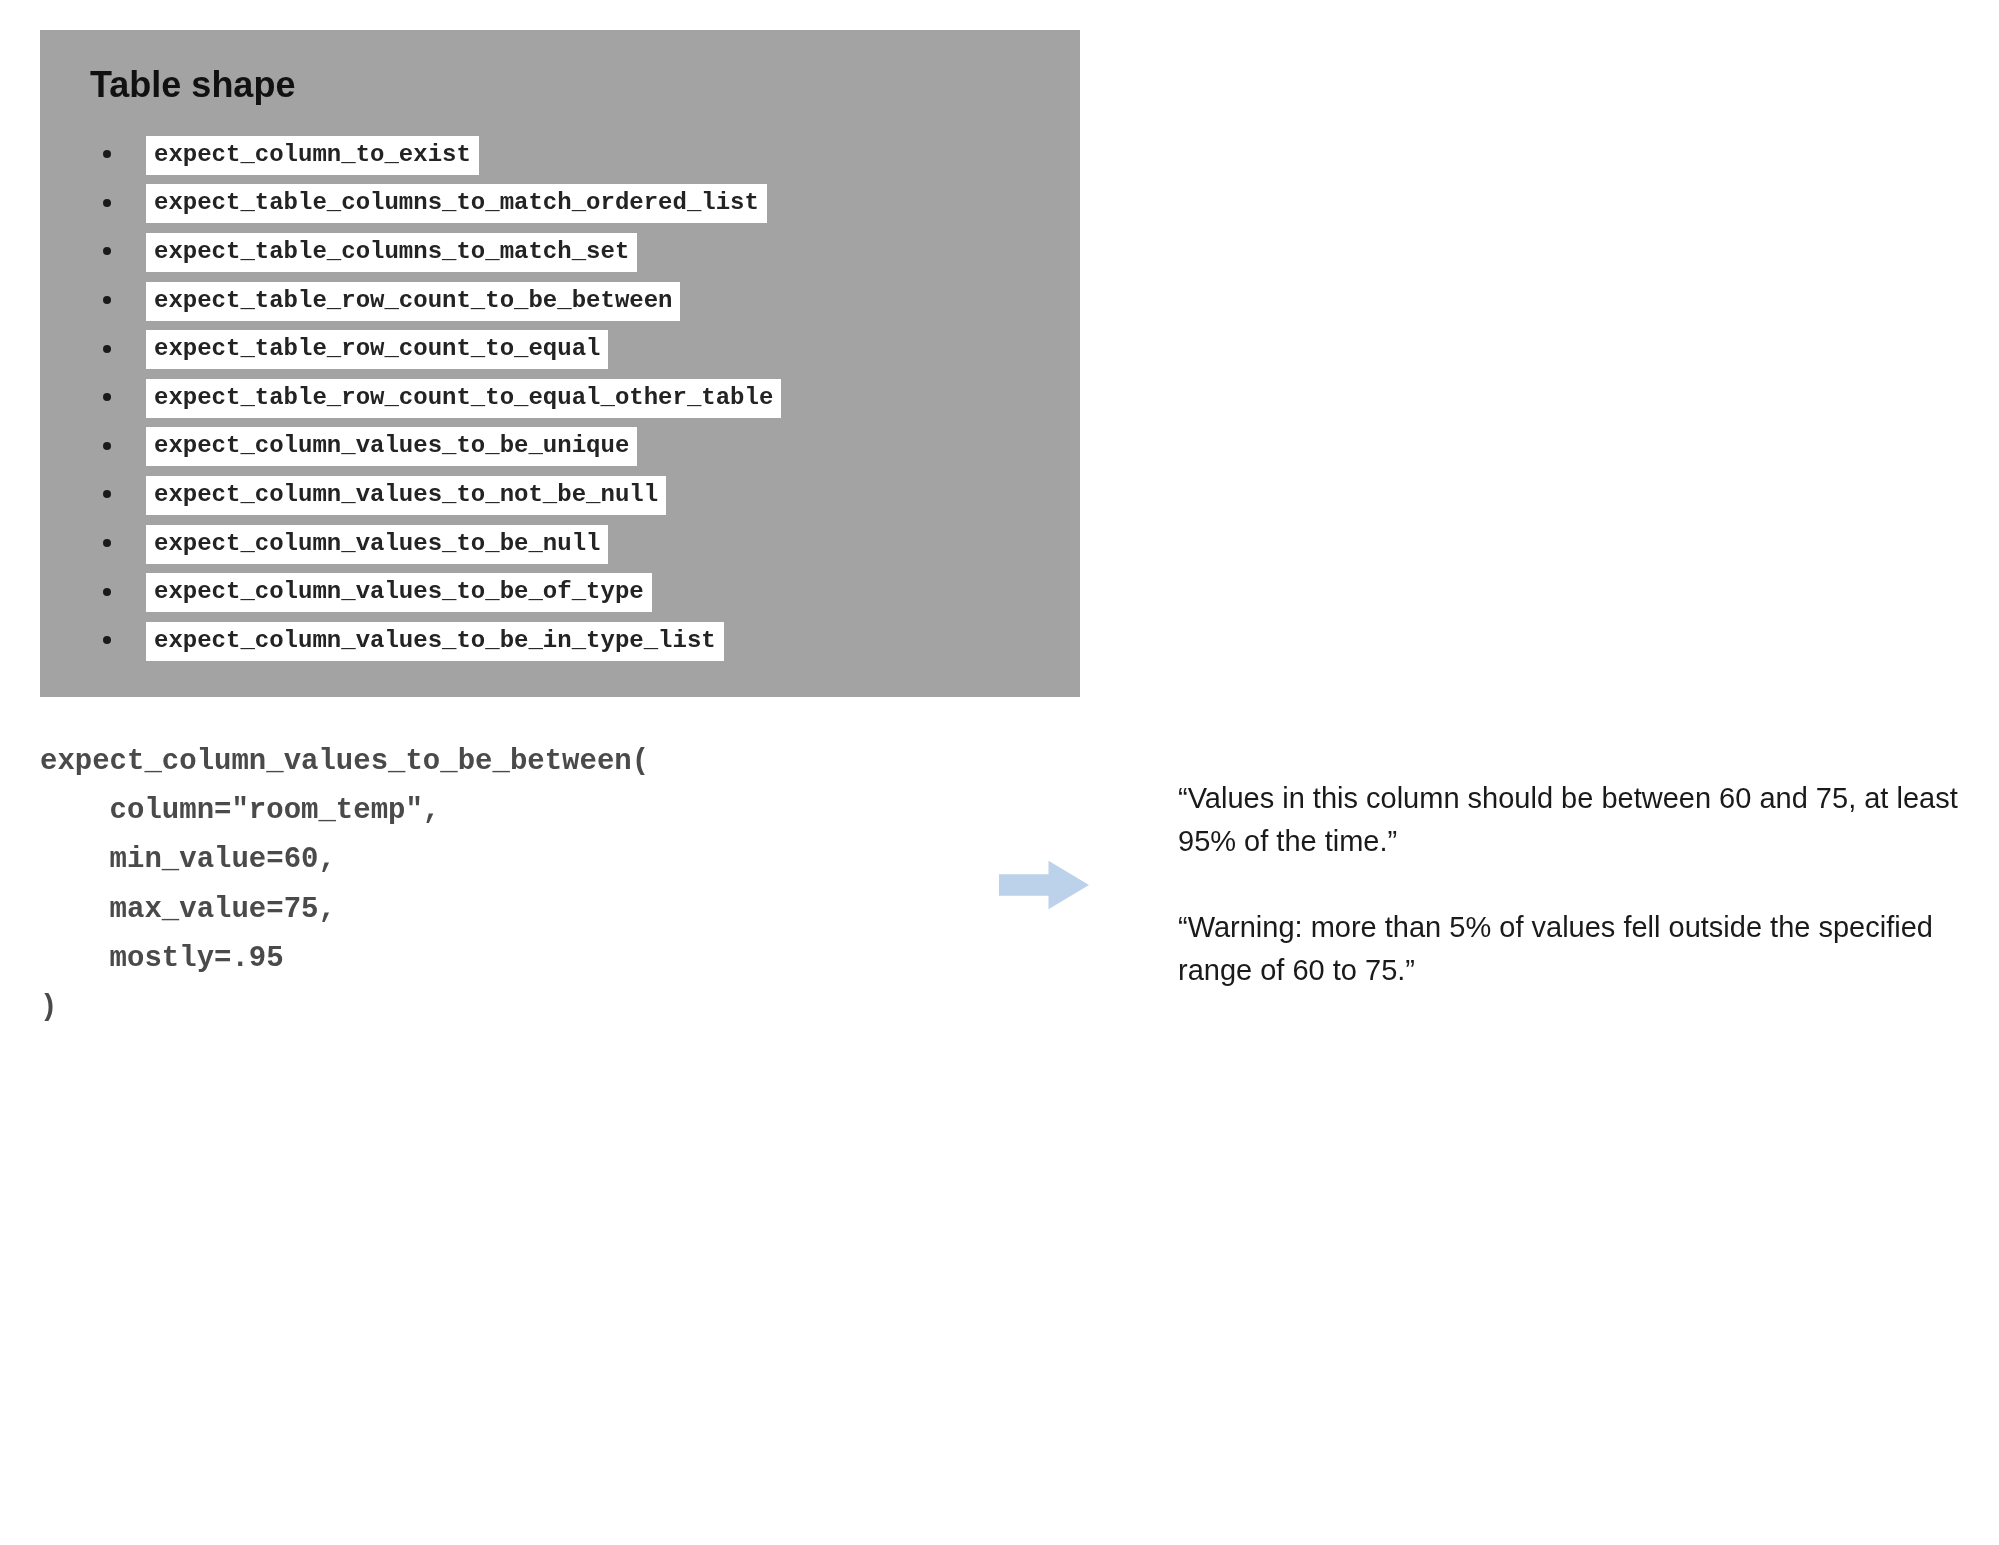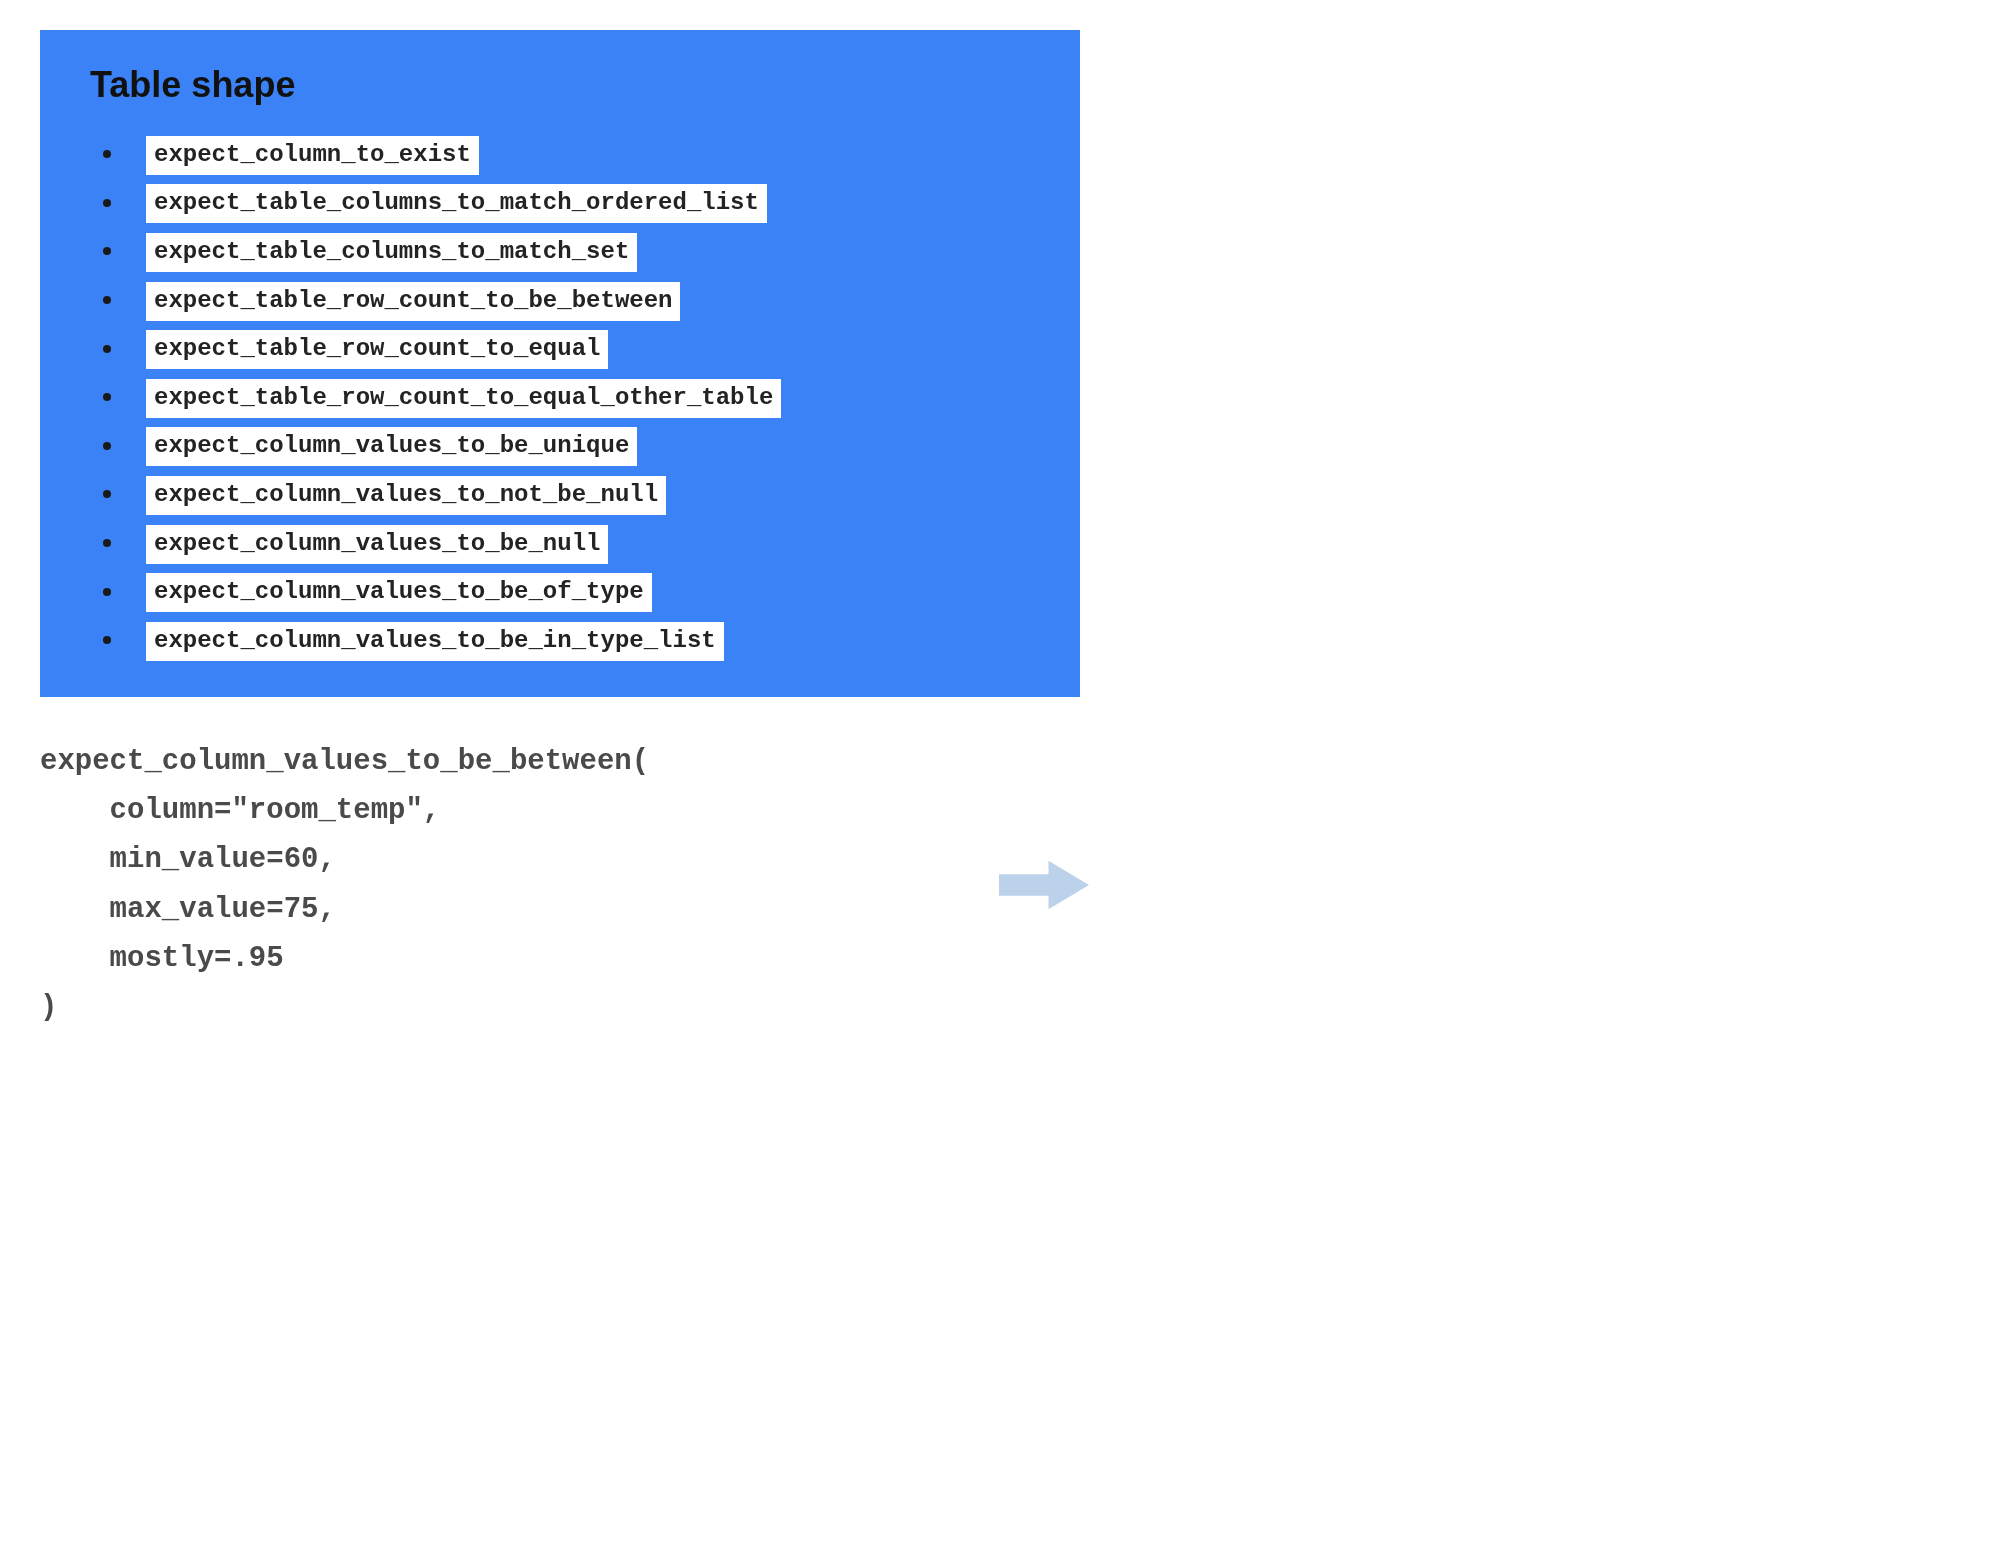--- a/index.html
+++ b/index.html
@@ -12,21 +12,21 @@
     line-height: 1.5;
   }
   .page {
     width: 1999px;
     min-height: 1545px;
     position: relative;
     box-sizing: border-box;
     padding: 30px 40px 20px 40px;
   }
   .panel {
-    background: #3b82f6;
+    background: #a3a3a3;
     width: 1040px;
     padding: 28px 40px 28px 50px;
     box-sizing: border-box;
   }
   .panel h2 {
     margin: 0 0 22px 0;
     font-size: 36px;
     font-weight: 700;
     color: #111;
   }
@@ -152,15 +152,19 @@
     max_value=75,
     mostly=.95
 )</div>
 
     <div class="arrow-cell">
       <svg class="arrow-icon" viewBox="0 0 100 60">
         <polygon points="0,18 55,18 55,3 100,30 55,57 55,42 0,42"></polygon>
       </svg>
     </div>
 
+    <div class="text-col">
+      <p>“Values in this column should be between 60 and 75, at least 95% of the time.”</p>
+      <p>“Warning: more than 5% of values fell outside the specified range of 60 to 75.”</p>
+    </div>
   </div>
 
 </div>
 
 </body></html>

